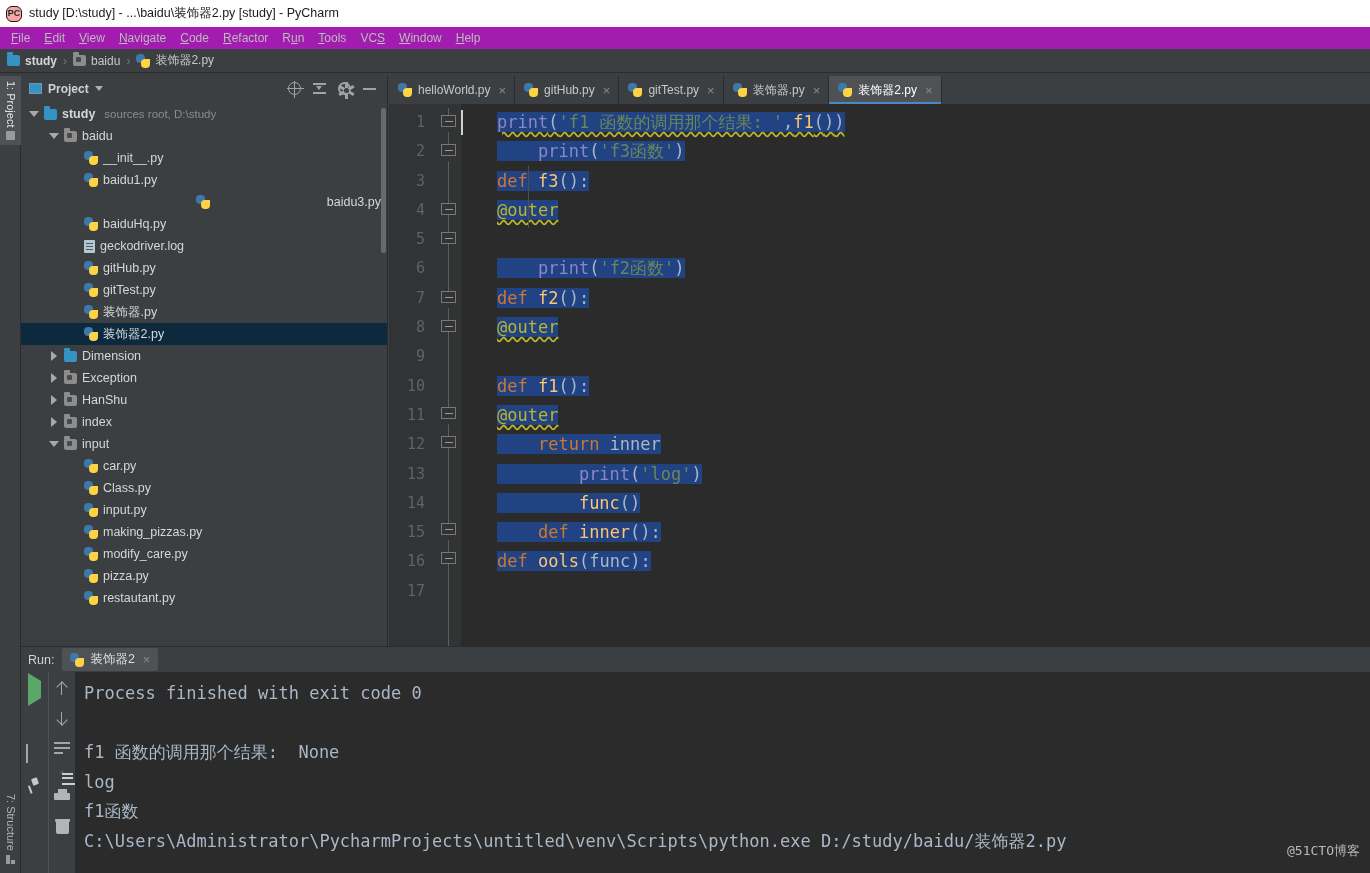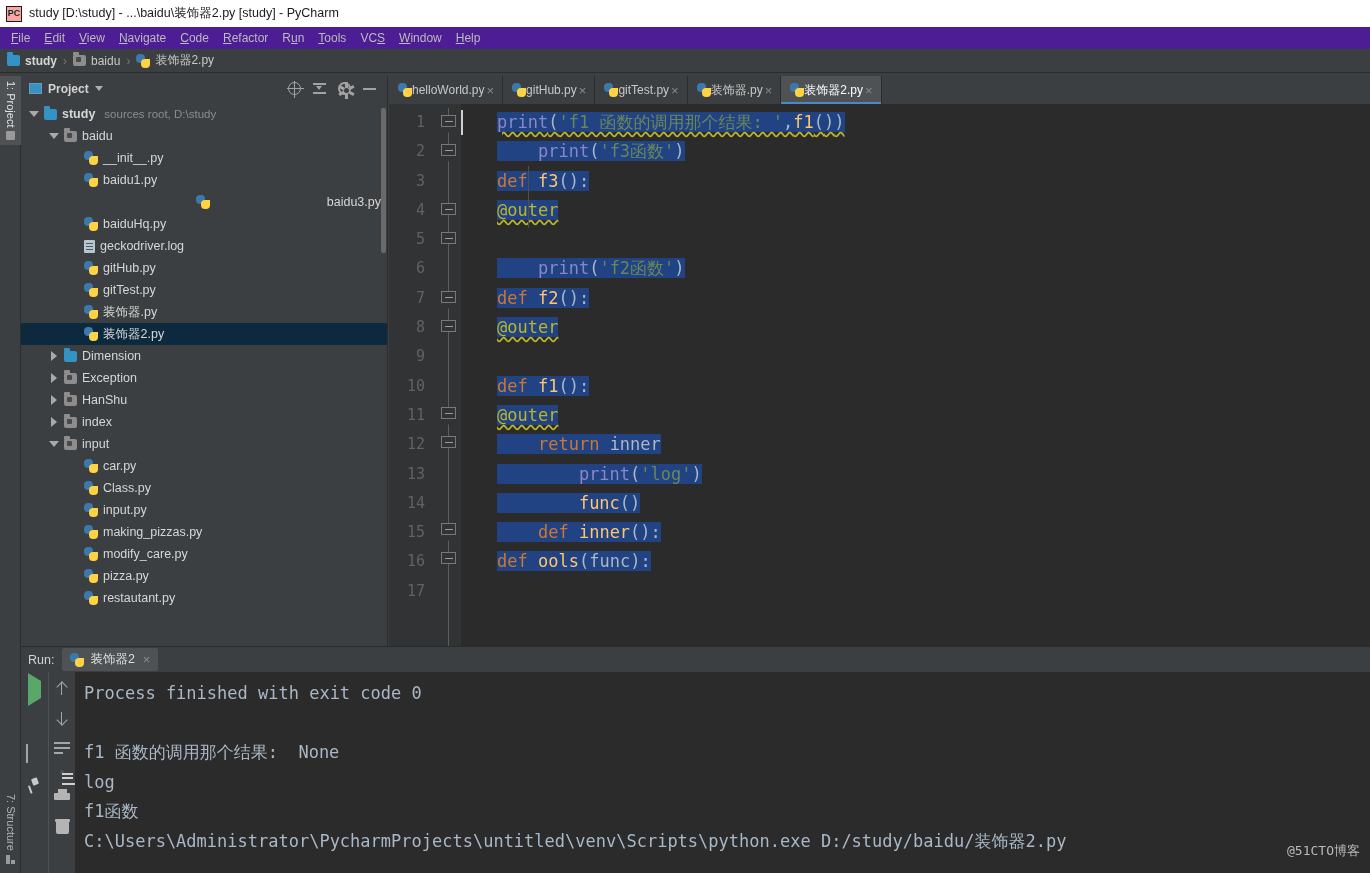--- a/index.html
+++ b/index.html
@@ -11,29 +11,29 @@
   }
   body { position: relative; }
 
   
   .titlebar {
     height: 27px; background: #ffffff; display: flex; align-items: center;
     padding-left: 6px; gap: 7px;
   }
   .pc-logo {
     width: 16px; height: 16px; background: #fca5a5;
-    border: 1px solid #1b1b1b; border-radius: 0;
+    border: 1px solid #1b1b1b; border-radius: 6px;
     color: #0d2b1f; font-size: 9px; font-weight: bold;
     display: flex; align-items: center; justify-content: center; line-height: 1;
   }
   .titlebar-text { font-size: 12.5px; color: #1b1b1b; white-space: nowrap; }
 
   
   .menubar {
-    height: 22px; background: #4c1d95; display: flex; align-items: center;
+    height: 22px; background: #a21caf; display: flex; align-items: center;
     padding-left: 4px;
   }
   .menu-item {
     font-size: 12px; color: #bbbbbb; padding: 2px 7px; white-space: nowrap;
   }
   .menu-item u { text-decoration: underline; }
 
   
   .breadcrumb {
     height: 24px; background: #3c3f41; display: flex; align-items: center;
@@ -159,21 +159,21 @@
     background: #6a6a6a; border-radius: 2px;
   }
 
   
   .editor-area {
     position: absolute; left: 389px; right: 0; top: 0; bottom: 0;
     display: flex; flex-direction: column; background: #2b2b2b;
   }
   .tabs { height: 28px; background: #3c3f41; display: flex; align-items: stretch; }
   .tab {
-    display: flex; align-items: center; padding: 0 8px 0 9px;
+    display: flex; align-items: center; gap: 6px; padding: 0 8px 0 9px;
     font-size: 12px; color: #c7c7c7; border-right: 1px solid #2b2b2b;
     position: relative; white-space: nowrap;
   }
   .tab.active { background: #4e5254; color: #ffffff; }
   .tab.active::after {
     content:""; position:absolute; left:0; right:0; bottom:0; height:2px; background:#4a88c7;
   }
   .tab-close { font-size: 13px; color: #8a8a8a; margin-left: 2px; line-height: 1; }
 
   .code-wrap { flex: 1; display: flex; position: relative; overflow: hidden; background:#2b2b2b; }

